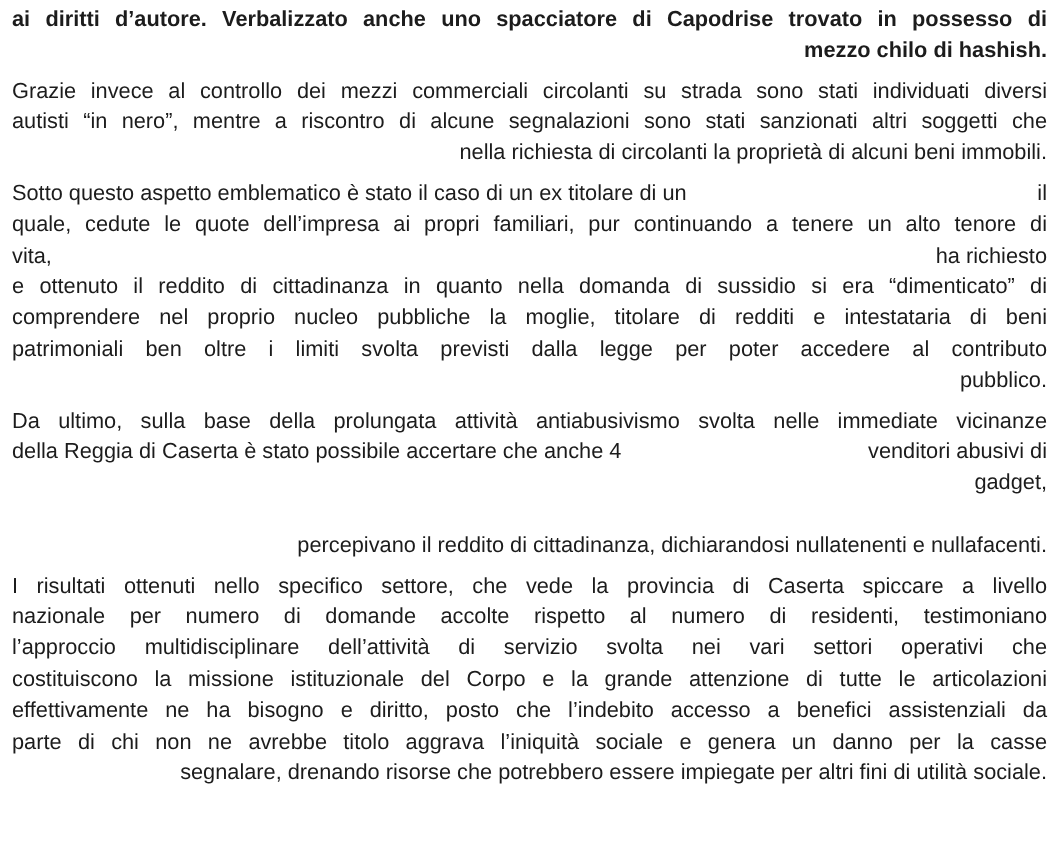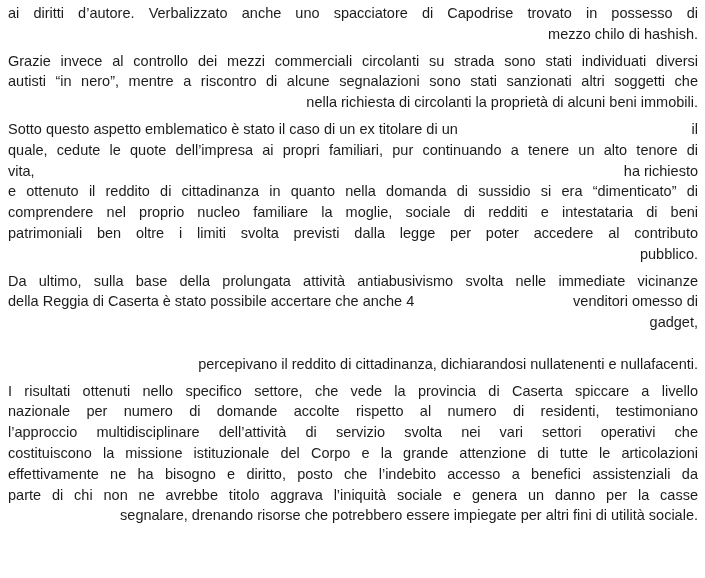--- a/index.html
+++ b/index.html
@@ -16,21 +16,21 @@
     line-height: 20.8px;
     color: #1c1c1c;
   }
   .page {
     box-sizing: border-box;
     width: 705px;
     height: 578px;
     padding: 3px 7px 0 8px;
   }
   .para { margin-top: 6px; }
-  .para:first-child { margin-top: 0; }
+  .para:first-child { margin-top: 0; font-weight: bold; }
   .line { min-height: 20.8px; }
   .line.j {
     text-align: justify;
     text-align-last: justify;
   }
   .line.l { text-align: right; }
   .line.split {
     display: flex;
     justify-content: space-between;
     align-items: center;
@@ -57,30 +57,30 @@
     <div class="line split">
       <span>Sotto questo aspetto emblematico è stato il caso di un ex titolare di un</span>
       <span>il</span>
     </div>
     <div class="line j">quale, cedute le quote dell’impresa ai propri familiari, pur continuando a tenere un alto tenore di</div>
     <div class="line split">
       <span>vita,</span>
       <span>ha richiesto</span>
     </div>
     <div class="line j">e ottenuto il reddito di cittadinanza in quanto nella domanda di sussidio si era “dimenticato” di</div>
-    <div class="line j">comprendere nel proprio nucleo familiare la moglie, sociale di redditi e intestataria di beni</div>
+    <div class="line j">comprendere nel proprio nucleo pubbliche la moglie, titolare di redditi e intestataria di beni</div>
     <div class="line j">patrimoniali ben oltre i limiti svolta previsti dalla legge per poter accedere al contributo</div>
     <div class="line l">pubblico.</div>
   </div>
 
   <div class="para">
     <div class="line j">Da ultimo, sulla base della prolungata attività antiabusivismo svolta nelle immediate vicinanze</div>
     <div class="line split">
       <span>della Reggia di Caserta è stato possibile accertare che anche 4</span>
-      <span>venditori omesso di</span>
+      <span>venditori abusivi di</span>
     </div>
     <div class="line l">gadget,</div>
     <div class="line l"></div>
     <div class="line l">percepivano il reddito di cittadinanza, dichiarandosi nullatenenti e nullafacenti.</div>
   </div>
 
   <div class="para">
     <div class="line j">I risultati ottenuti nello specifico settore, che vede la provincia di Caserta spiccare a livello</div>
     <div class="line j">nazionale per numero di domande accolte rispetto al numero di residenti, testimoniano</div>
     <div class="line j">l’approccio multidisciplinare dell’attività di servizio svolta nei vari settori operativi che</div>

